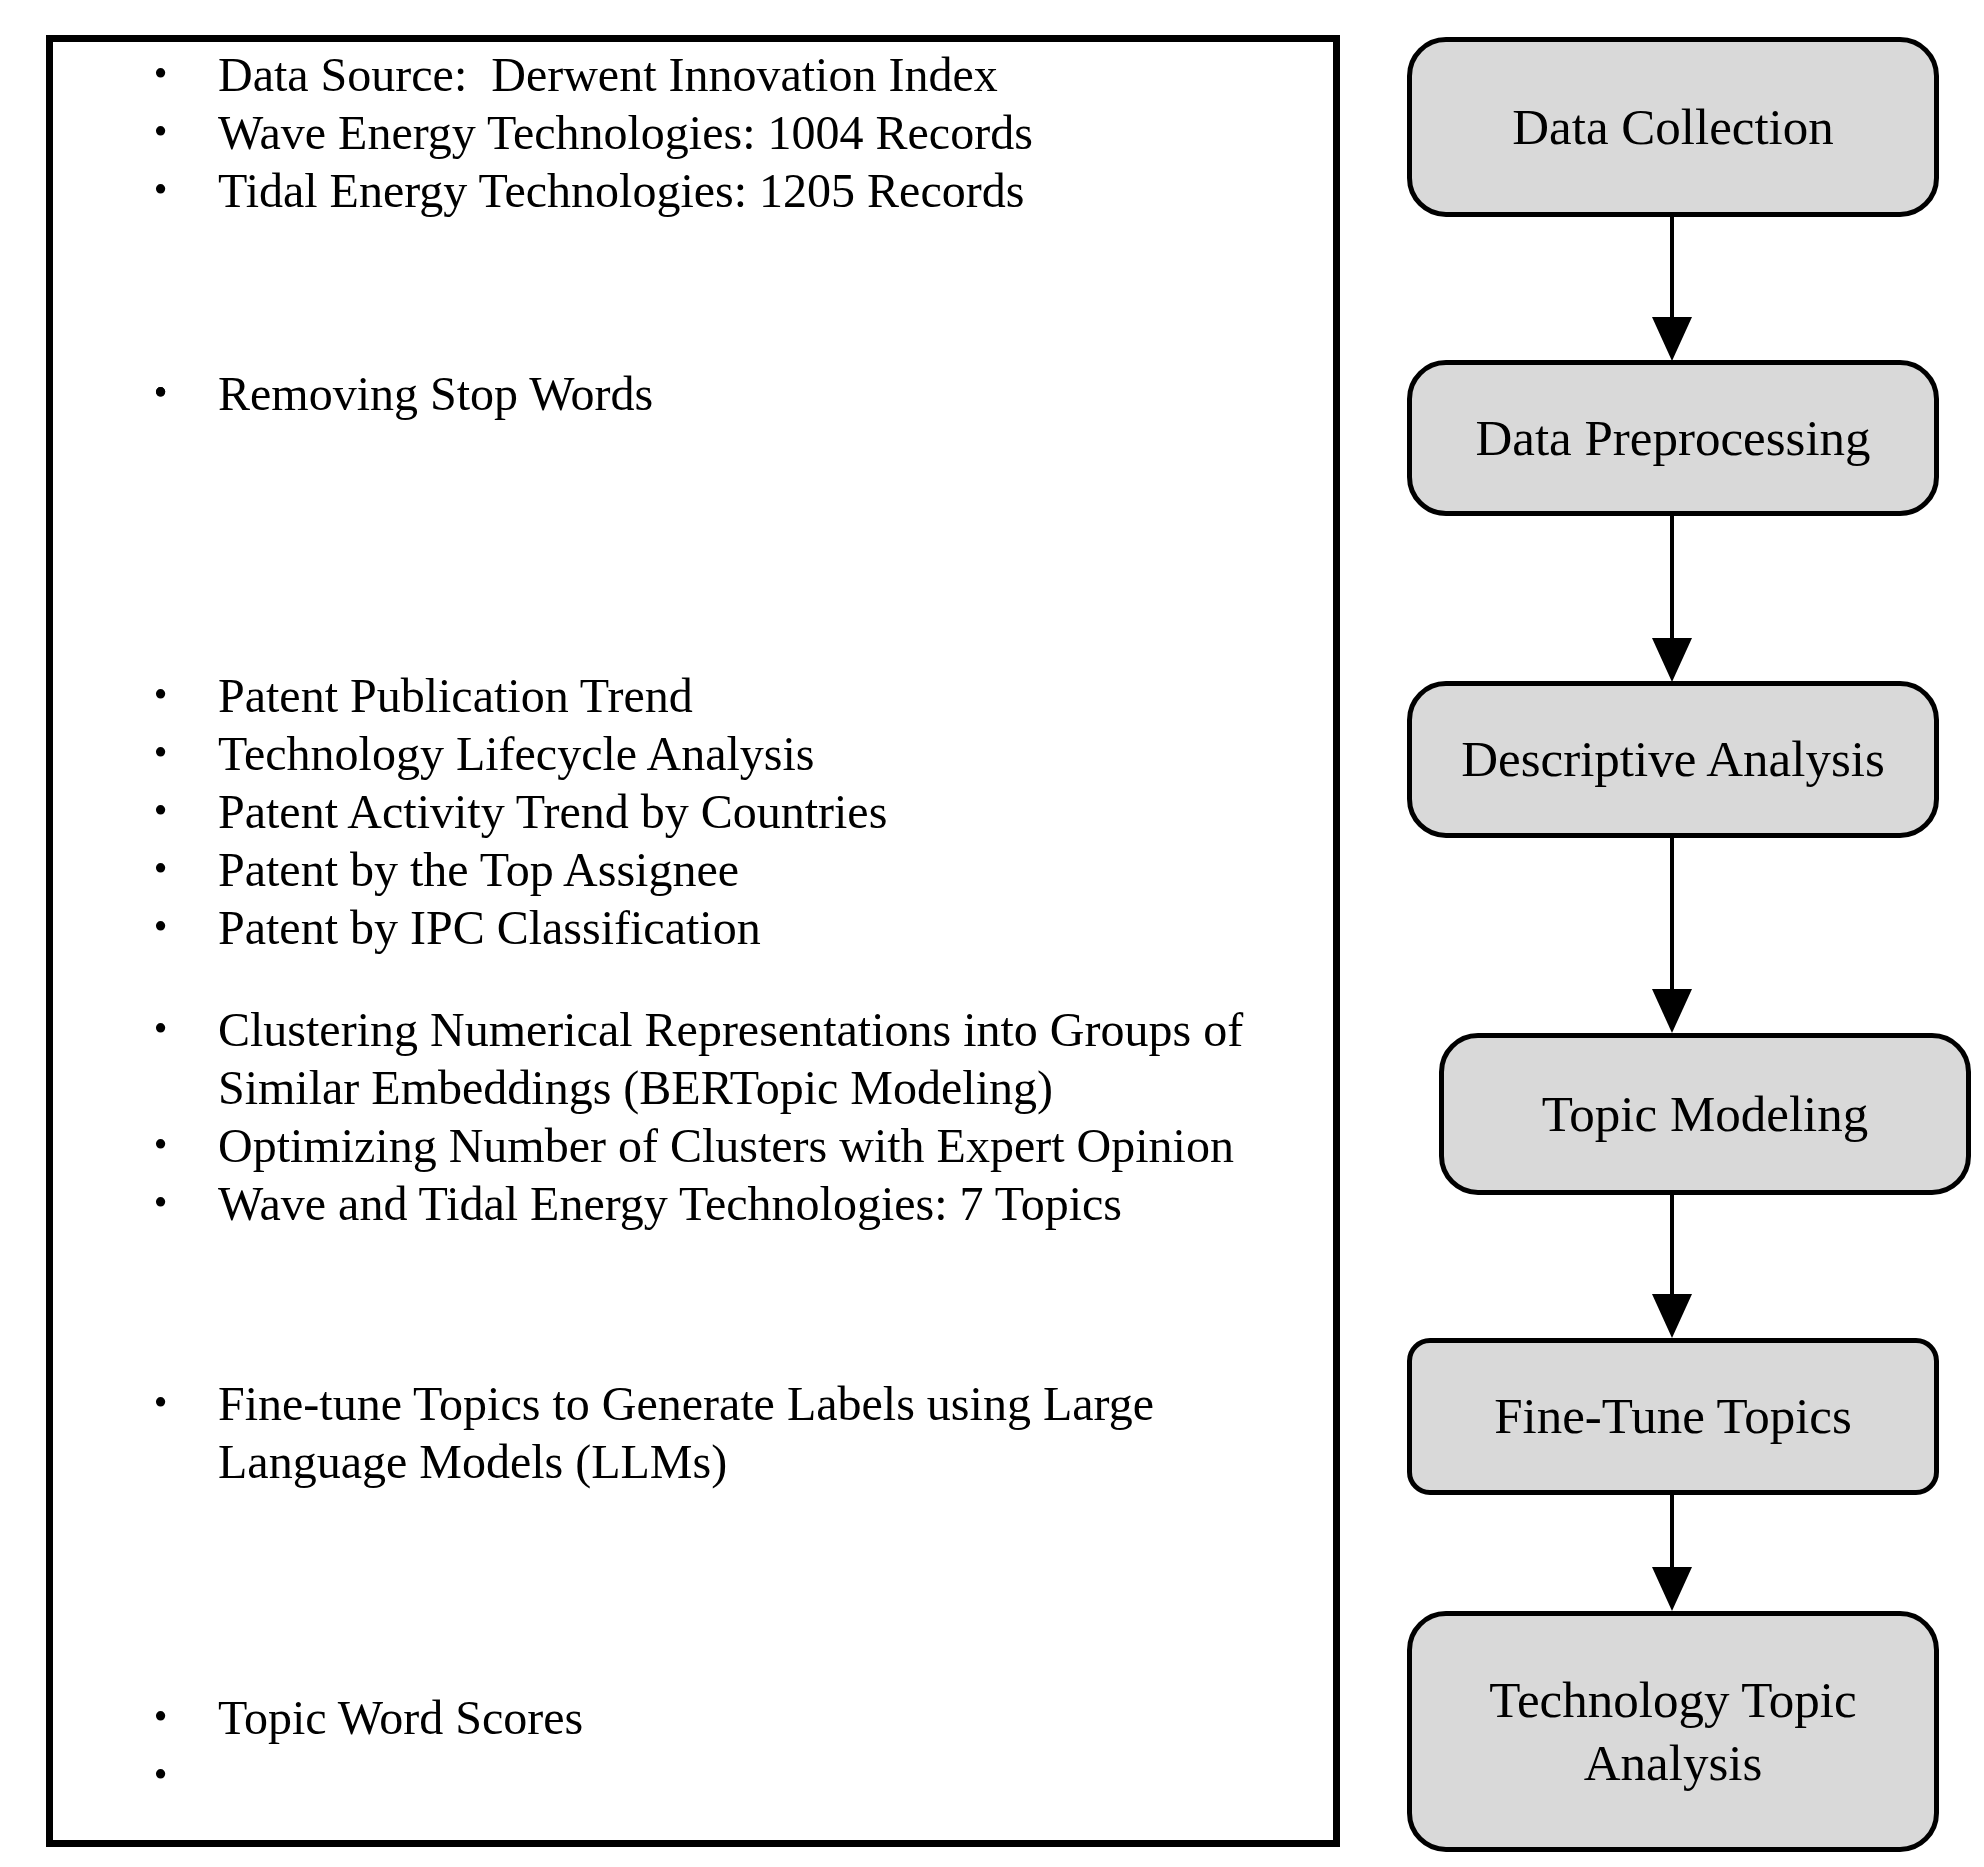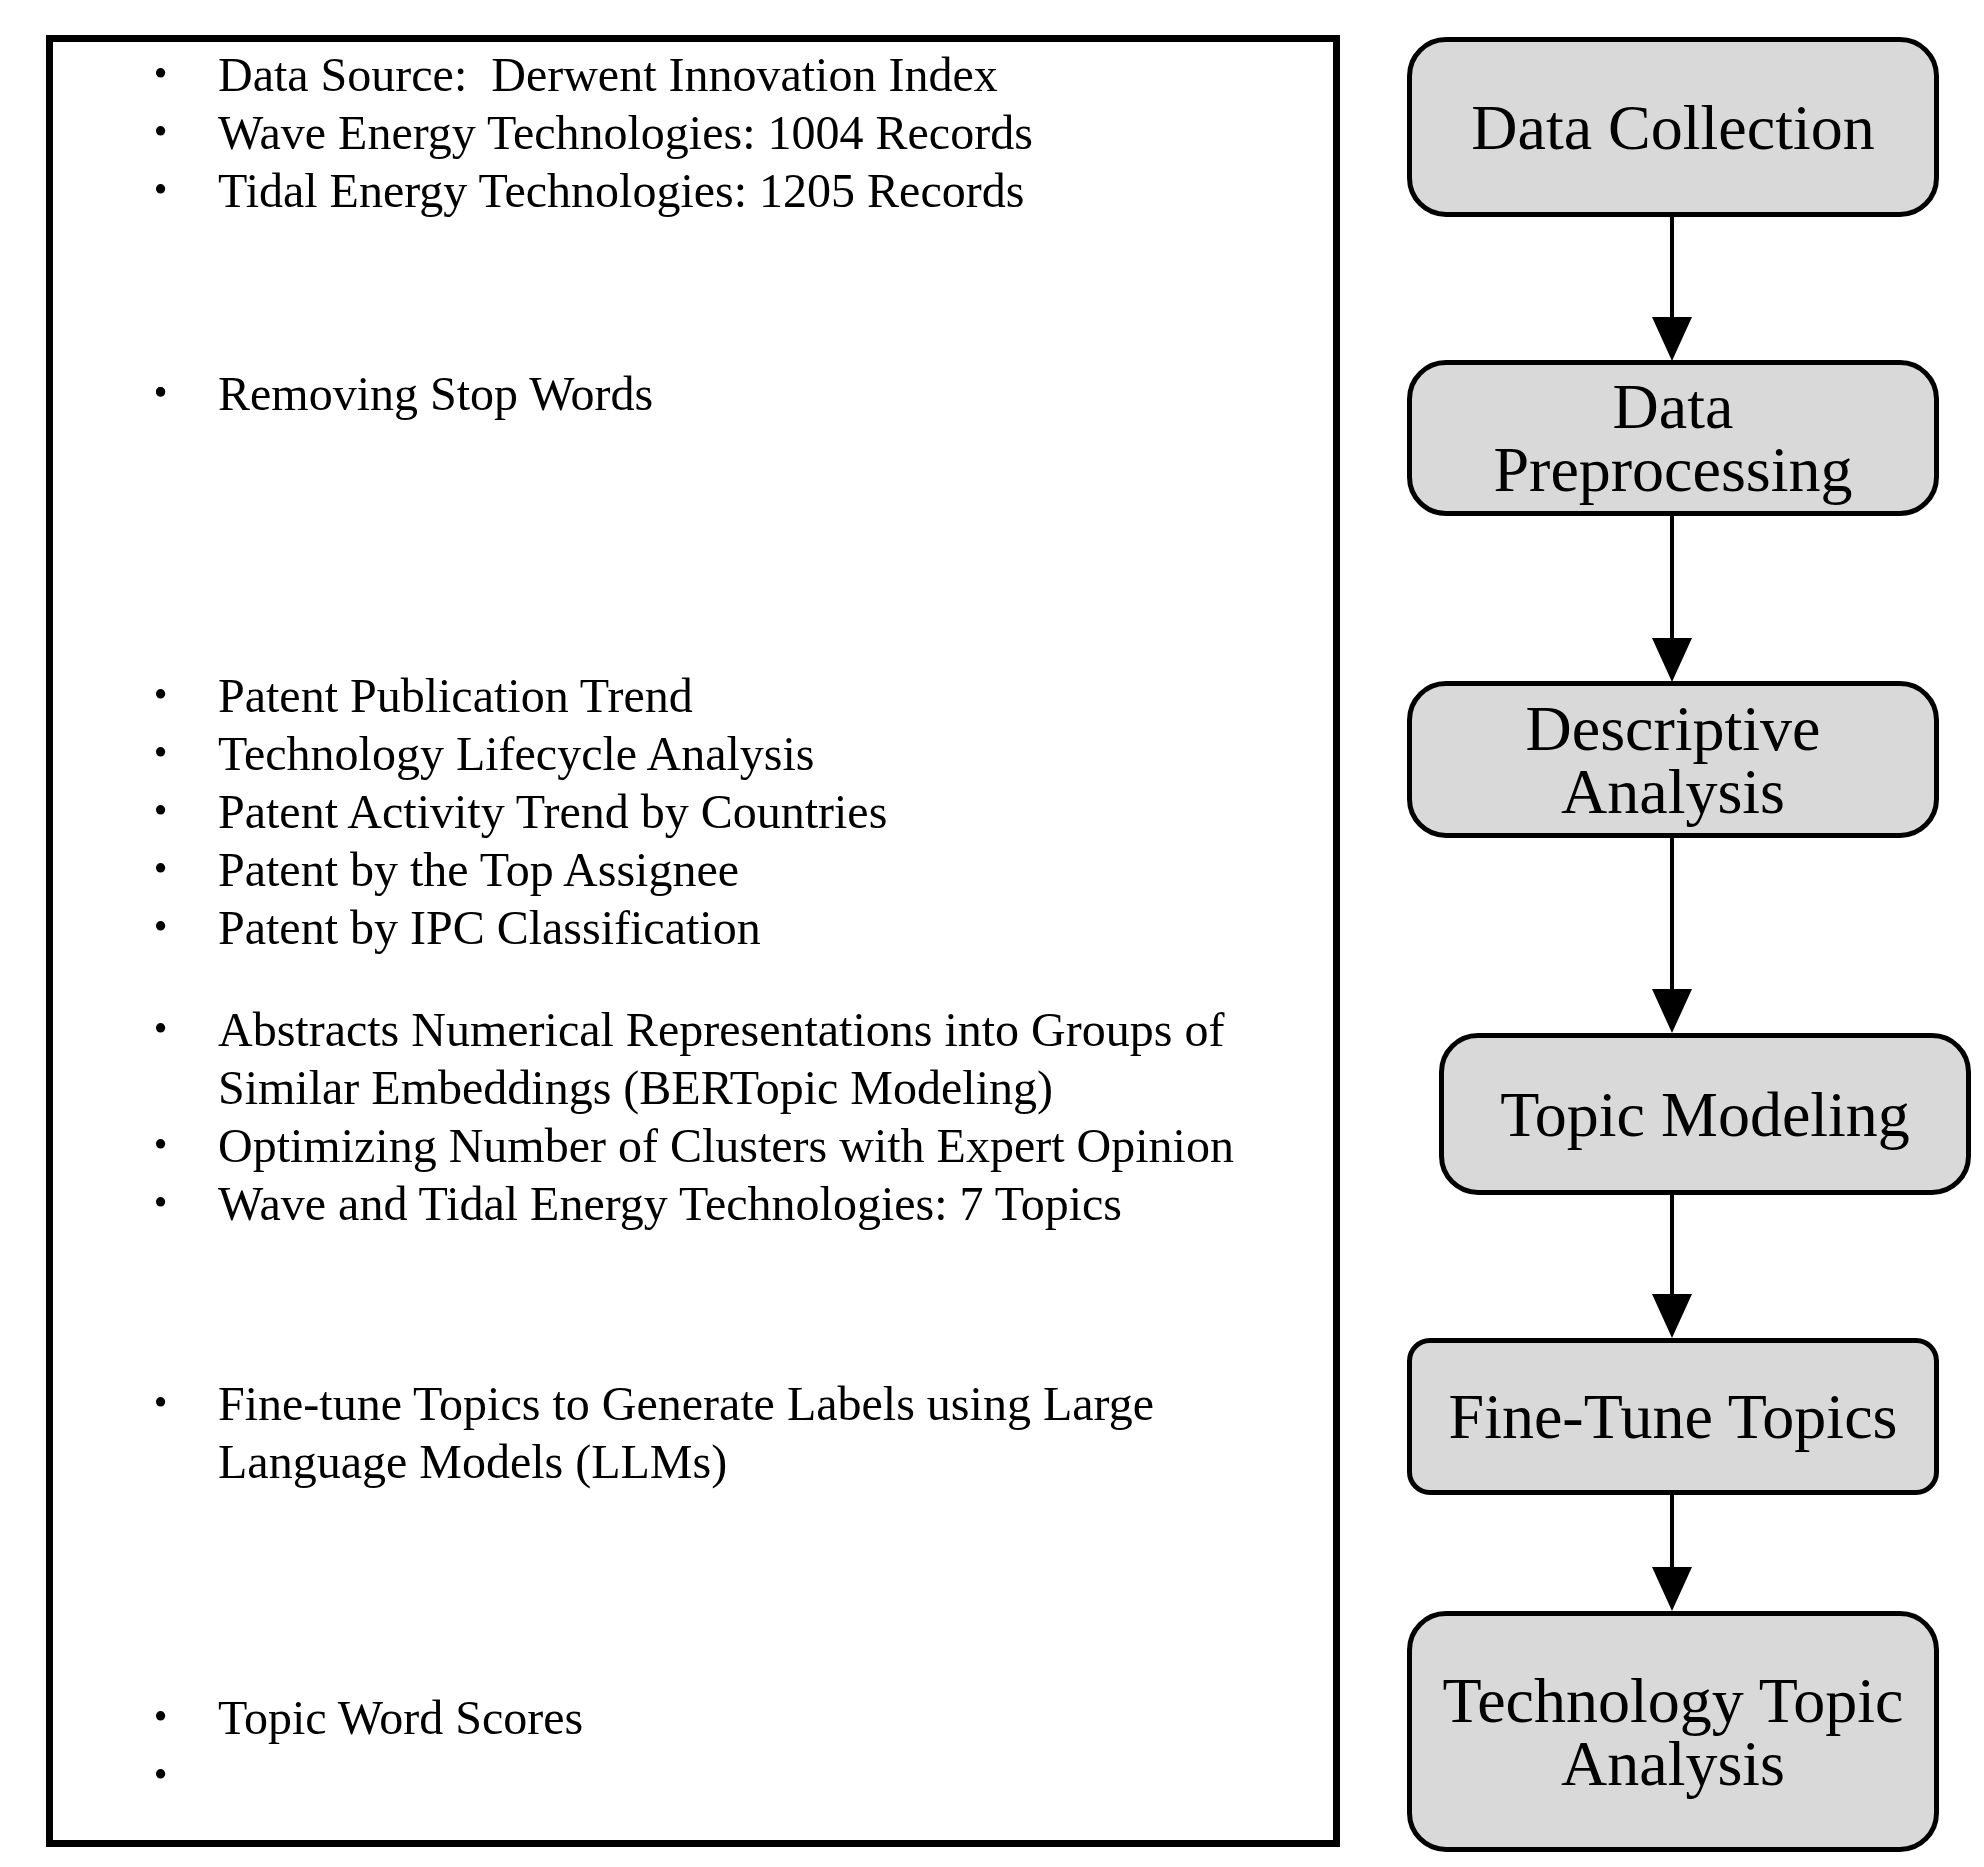--- a/index.html
+++ b/index.html
@@ -16,21 +16,21 @@
     position:relative; margin:0; padding:0 0 0 67px;
     font-size:48px; line-height:58px; max-width:1117px; white-space:pre-wrap;
   }
   .dot { position:absolute; left:2.8px; top:-1.4px; font-size:39px; }
 
   .flow-box {
     position:absolute; left:1407px; width:532px;
     background:#d9d9d9; border:5.6px solid #000; border-radius:39px;
     box-sizing:border-box;
     display:flex; align-items:center; justify-content:center;
-    text-align:center; font-size:64px; line-height:63px; padding:0 28px;
+    text-align:center; font-size:51px; line-height:63px; padding:0 28px;
   }
 
   .arrow-stem { position:absolute; left:1670px; width:3.5px; background:#000; }
   .arrow-head {
     position:absolute; left:1652px; width:0; height:0;
     border-left:20.4px solid transparent; border-right:20.4px solid transparent;
     border-top:44px solid #000;
   }
 </style>
 </head>
@@ -53,21 +53,21 @@
 
   <ul class="group" style="top:667px;">
     <li><span class="dot">•</span><span>Patent Publication Trend</span></li>
     <li><span class="dot">•</span><span>Technology Lifecycle Analysis</span></li>
     <li><span class="dot">•</span><span>Patent Activity Trend by Countries</span></li>
     <li><span class="dot">•</span><span>Patent by the Top Assignee</span></li>
     <li><span class="dot">•</span><span>Patent by IPC Classification</span></li>
   </ul>
 
   <ul class="group" style="top:1001px;">
-    <li><span class="dot">•</span><span>Abstracts Numerical Representations into Groups of Similar Embeddings (BERTopic Modeling)</span></li>
+    <li><span class="dot">•</span><span>Clustering Numerical Representations into Groups of Similar Embeddings (BERTopic Modeling)</span></li>
     <li><span class="dot">•</span><span>Optimizing Number of Clusters with Expert Opinion</span></li>
     <li><span class="dot">•</span><span>Wave and Tidal Energy Technologies: 7 Topics</span></li>
   </ul>
 
   <ul class="group" style="top:1375px;">
     <li><span class="dot">•</span><span>Fine-tune Topics to Generate Labels using Large Language Models (LLMs)</span></li>
   </ul>
 
   <ul class="group" style="top:1689px;">
     <li><span class="dot">•</span><span>Topic Word Scores</span></li>

